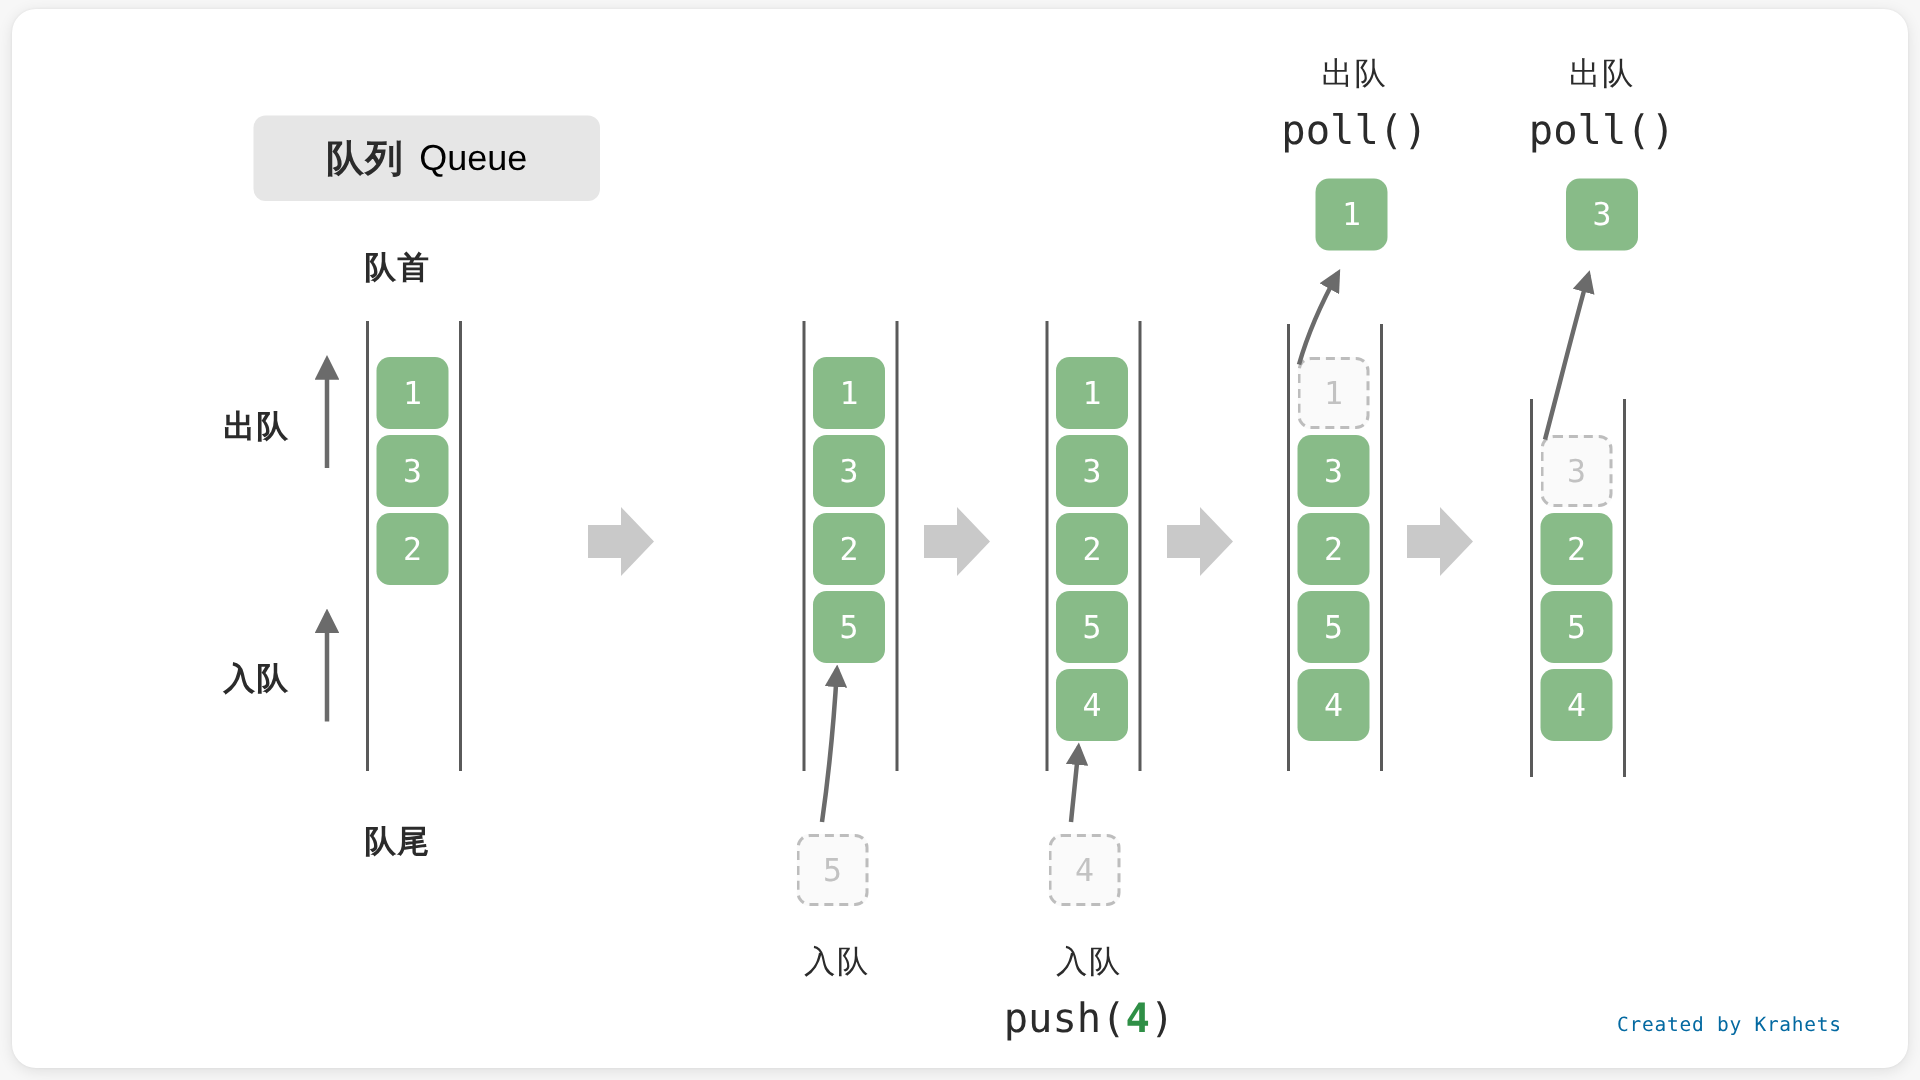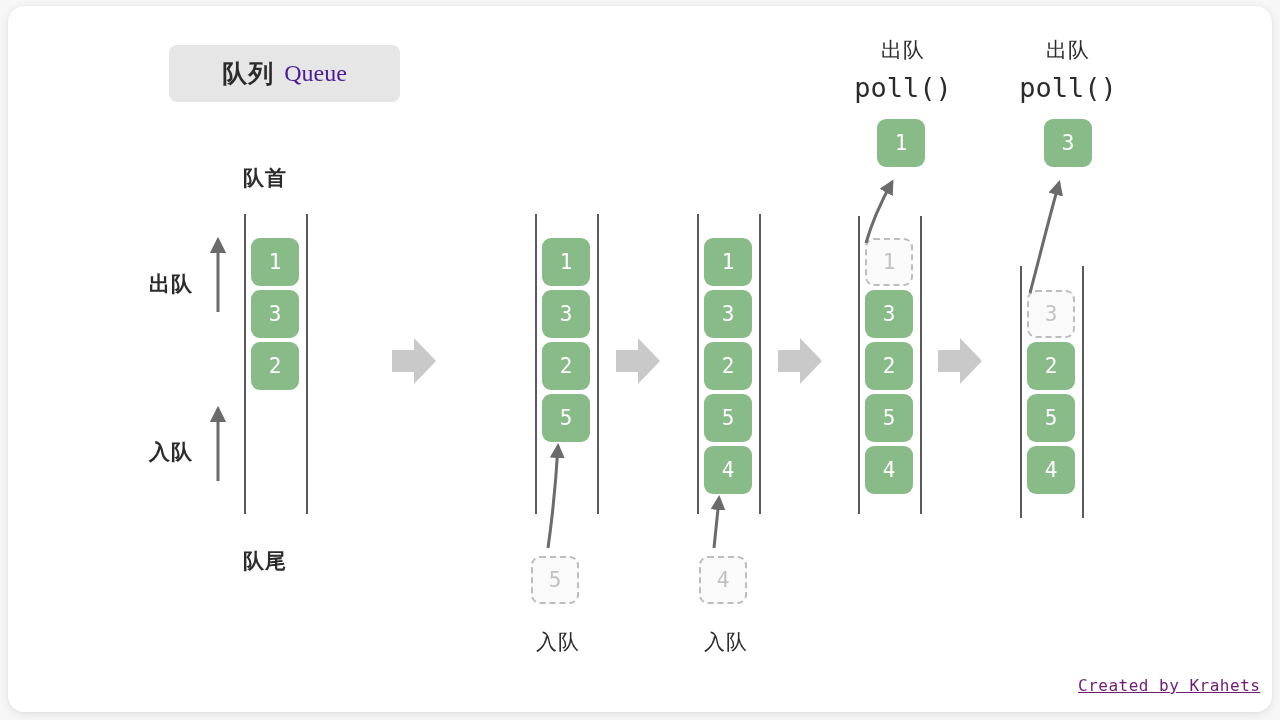--- a/index.html
+++ b/index.html
@@ -29,31 +29,32 @@
   
   .title-chip {
     position: absolute;
     background: #e6e6e6;
     border-radius: 8px;
     display: flex;
     align-items: center;
     justify-content: center;
     gap: 10px;
     padding: 0 22px;
+    margin-top: 32px;
   }
   .title-cn {
     font-size: 25px;
     font-weight: bold;
     color: #2b2b2b;
     letter-spacing: 1px;
   }
   .title-en {
-    font-family: Liberation Serif, serif;
+    font-family: Liberation Sans, sans-serif;
     font-size: 24px;
-    color: #4c1d95;
+    color: #000000;
   }
 
   
   .rail {
     position: absolute;
     width: 2px;
     background: #5a5a5a;
   }
 
   
@@ -103,25 +104,24 @@
     display: block;
     font-family: "DejaVu Sans Mono", "Liberation Mono", monospace;
     font-size: 27px;
     color: #2b2b2b;
   }
   .op-code .num { color: #2f8f46; font-weight: bold; }
 
   .credit {
     position: absolute;
     font-family: "DejaVu Sans Mono", "Liberation Mono", monospace;
-    font-size: 16px;
-    color: #701a75;
+    font-size: 13px;
+    color: #0369a1;
     letter-spacing: 0.5px;
     white-space: nowrap;
-    text-decoration: underline;
   }
 
   svg.overlay {
     position: absolute;
     left: 0; top: 0;
     width: 1280px;
     height: 720px;
     pointer-events: none;
   }
 </style>
@@ -161,20 +161,21 @@
     <div class="rail" style="left:689px; top:208px; height:300px;"></div>
     <div class="rail" style="left:751px; top:208px; height:300px;"></div>
     <div class="cell" style="left:696px; top:232px;">1</div>
     <div class="cell" style="left:696px; top:284px;">3</div>
     <div class="cell" style="left:696px; top:336px;">2</div>
     <div class="cell" style="left:696px; top:388px;">5</div>
     <div class="cell" style="left:696px; top:440px;">4</div>
     <div class="cell ghost" style="left:691px; top:550px;">4</div>
     <div class="op-label" style="left:608px; top:620px; width:220px;">
       <span class="op-cn">入队</span>
+      <span class="op-code"><span>push(</span><span class="num">4</span><span>)</span></span>
     </div>
 
     <div class="op-label" style="left:795px; top:28px; width:200px;">
       <span class="op-cn">出队</span>
       <span class="op-code"><span>poll(</span><span class="num"></span><span>)</span></span>
     </div>
     <div class="cell" style="left:869px; top:113px;">1</div>
     <div class="rail" style="left:850px; top:210px; height:298px;"></div>
     <div class="rail" style="left:912px; top:210px; height:298px;"></div>
     <div class="cell ghost" style="left:857px; top:232px;">1</div>

